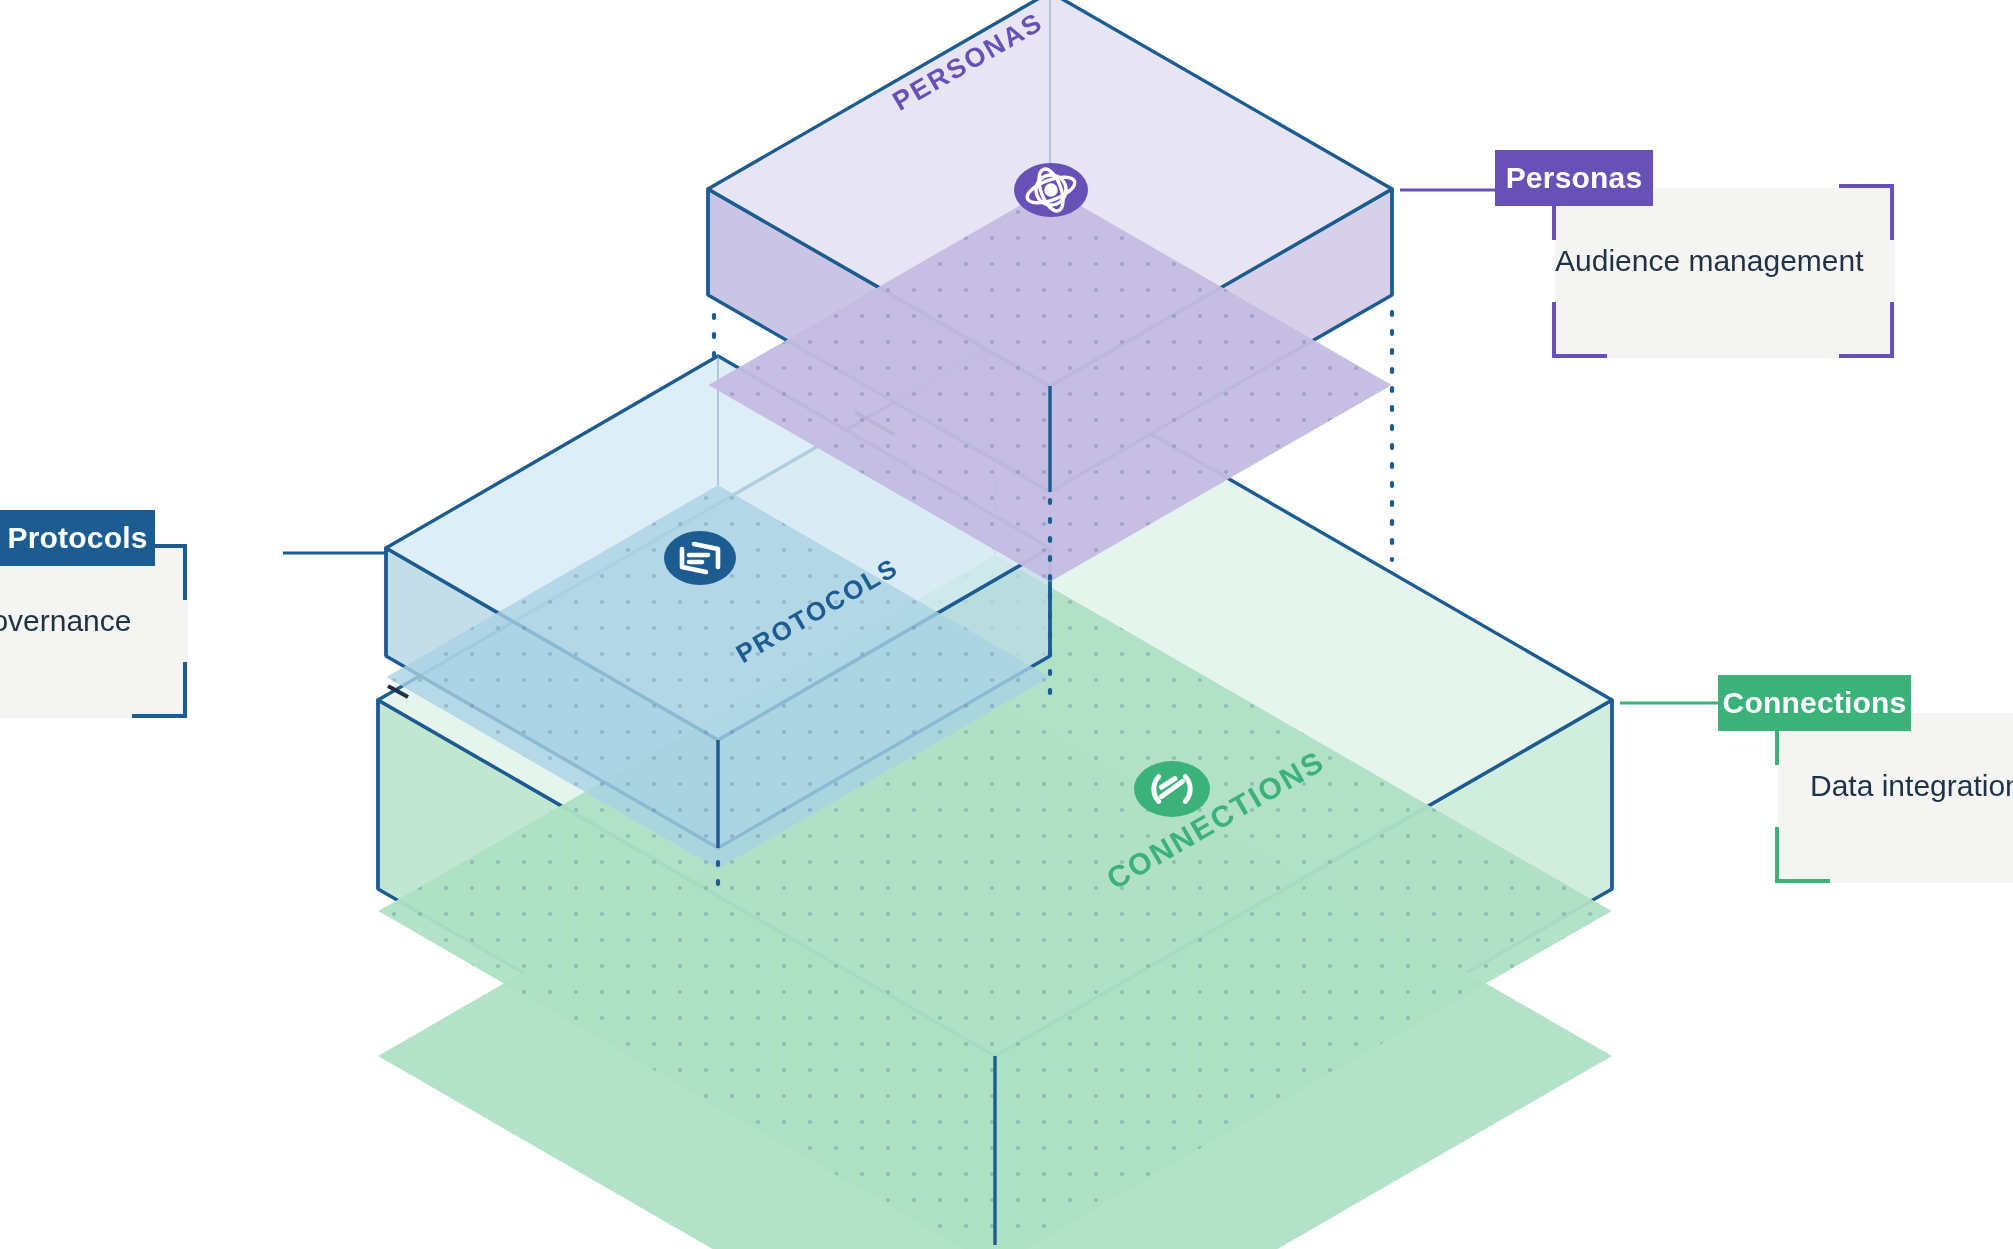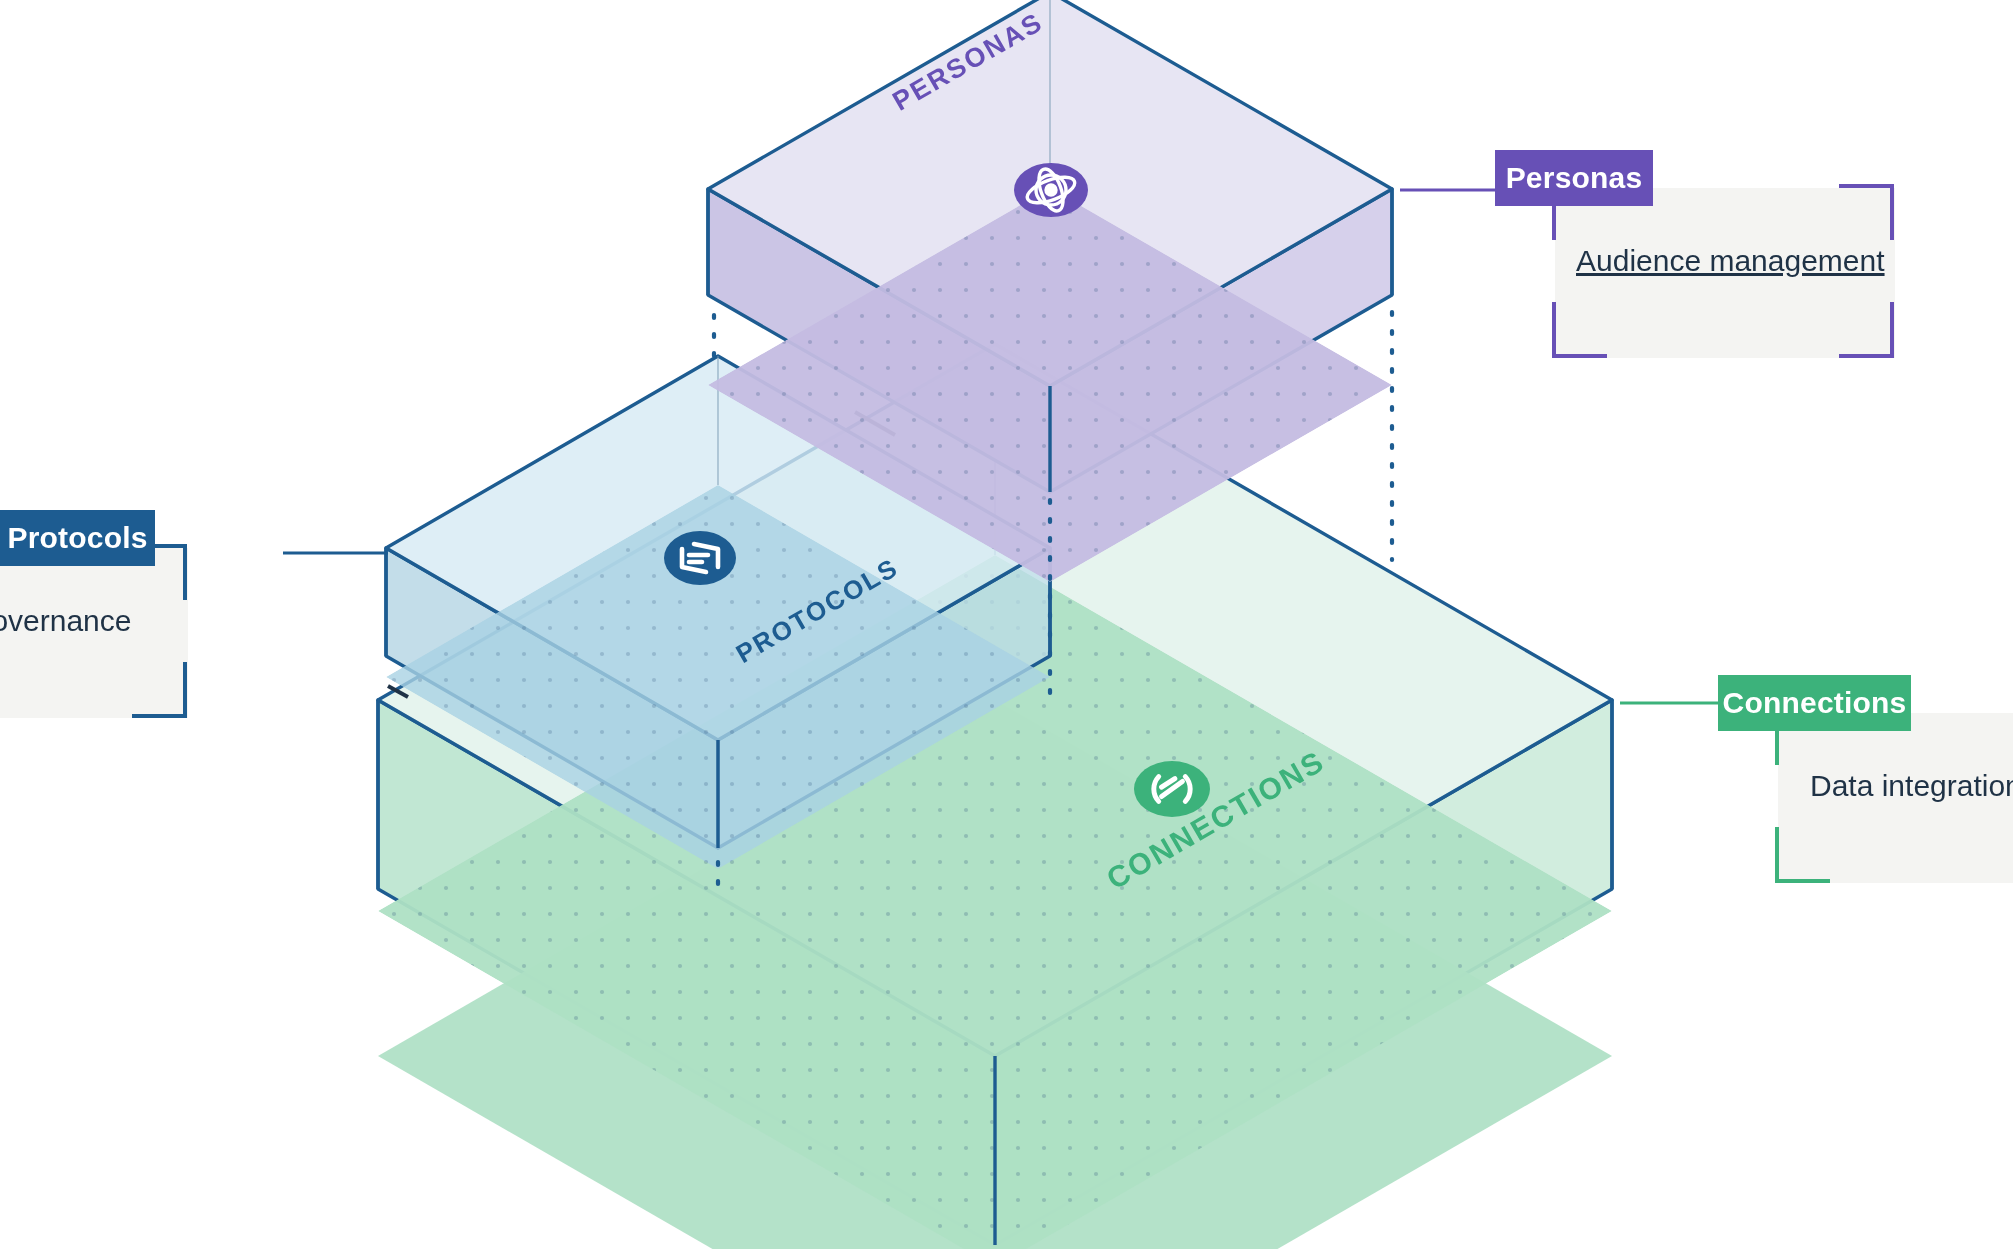--- a/index.html
+++ b/index.html
@@ -11,21 +11,21 @@
   .callout .panel{position:absolute;background:#f4f4f2;}
   .callout .corner{position:absolute;width:56px;height:56px;}
   .callout .desc{position:absolute;color:#1f3246;font-size:30px;line-height:34px;white-space:nowrap;}
   .badge{position:absolute;color:#ffffff;font-size:30px;font-weight:bold;letter-spacing:.2px;
          display:flex;align-items:center;justify-content:center;white-space:nowrap;}
 
   
   #co-personas{left:1495px;top:150px;width:420px;height:210px;}
   #co-personas .panel{left:60px;top:38px;width:340px;height:170px;}
   #co-personas .badge{left:0px;top:0px;width:158px;height:56px;background:#6750b6;}
-  #co-personas .desc{left:81px;top:94px;text-decoration:underline;}
+  #co-personas .desc{left:60px;top:94px;}
 
   
   #co-protocols{left:-130px;top:510px;width:400px;height:210px;}
   #co-protocols .panel{left:0px;top:38px;width:318px;height:170px;}
   #co-protocols .badge{left:130px;top:0px;width:155px;height:56px;background:#1d5c91;}
   #co-protocols .desc{left:33px;top:94px;}
 
   
   #co-connections{left:1718px;top:675px;width:420px;height:210px;}
   #co-connections .panel{left:60px;top:38px;width:340px;height:170px;}

